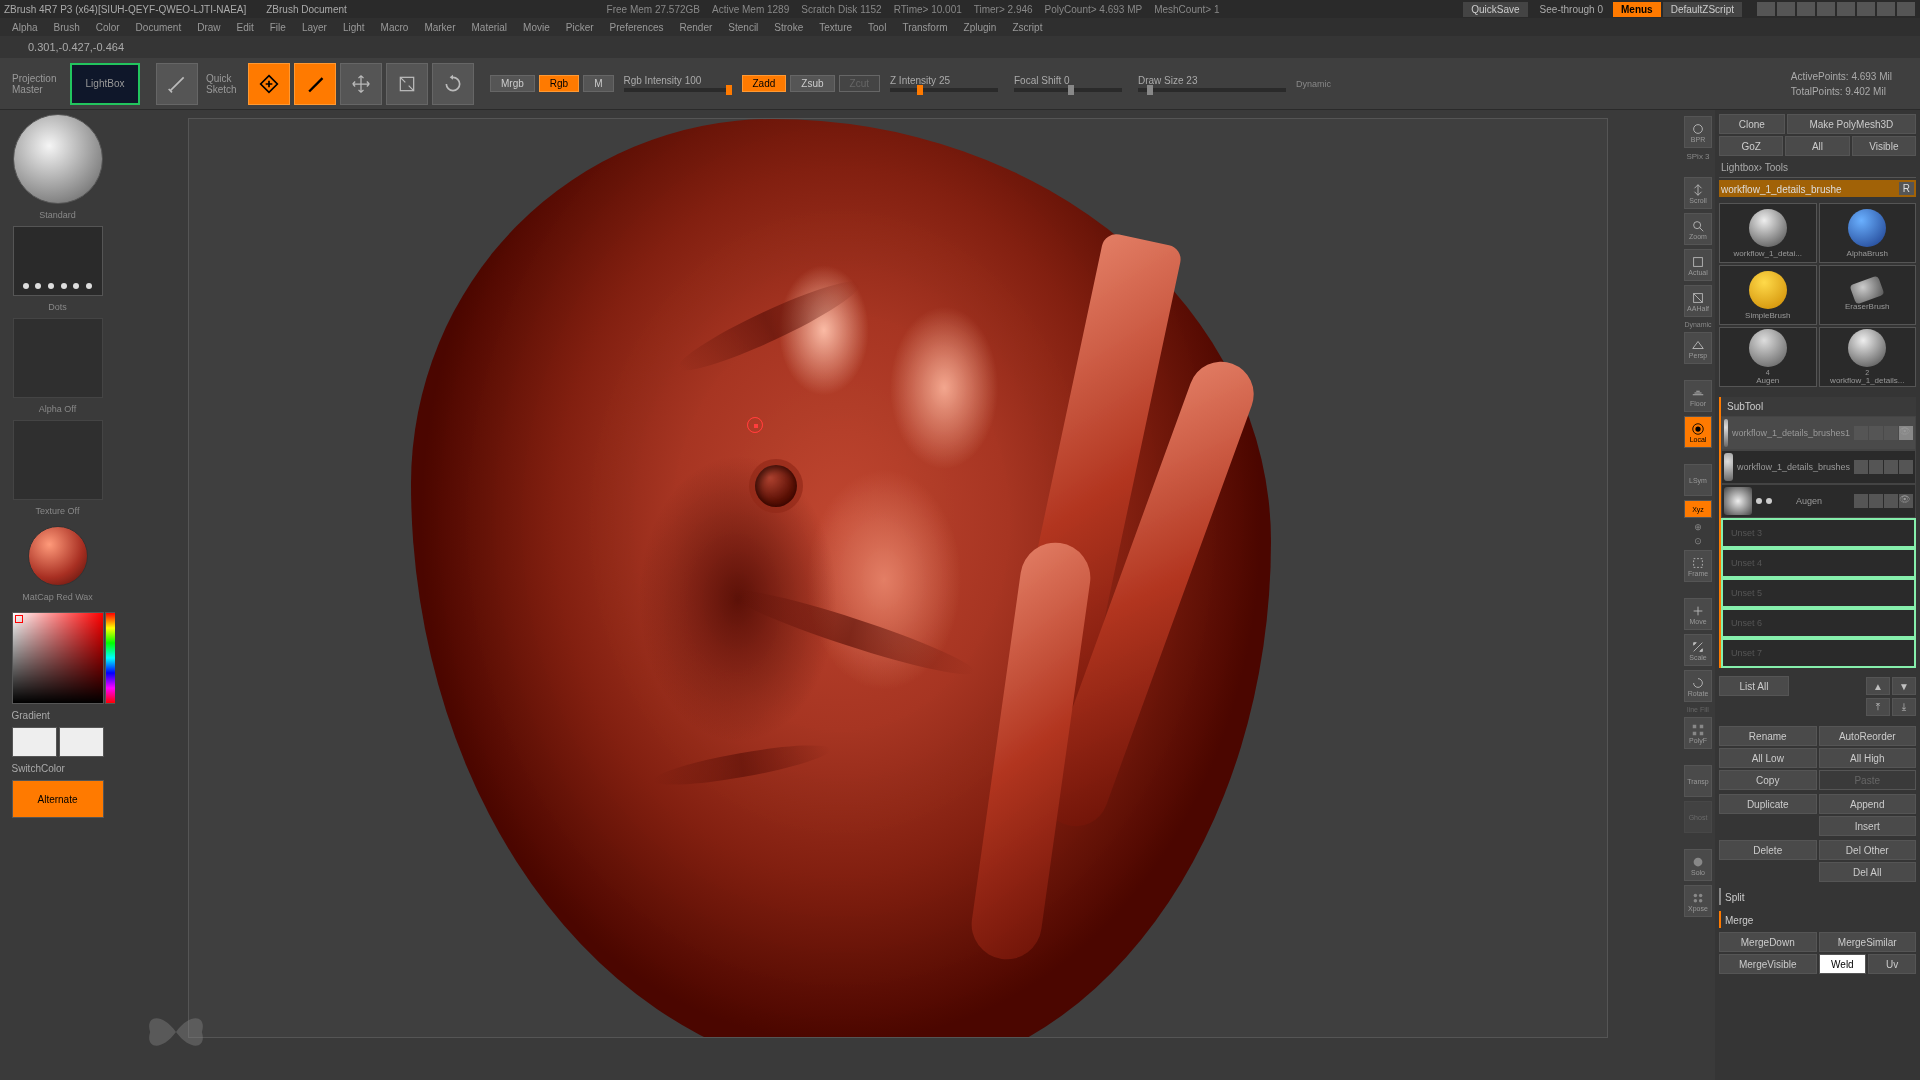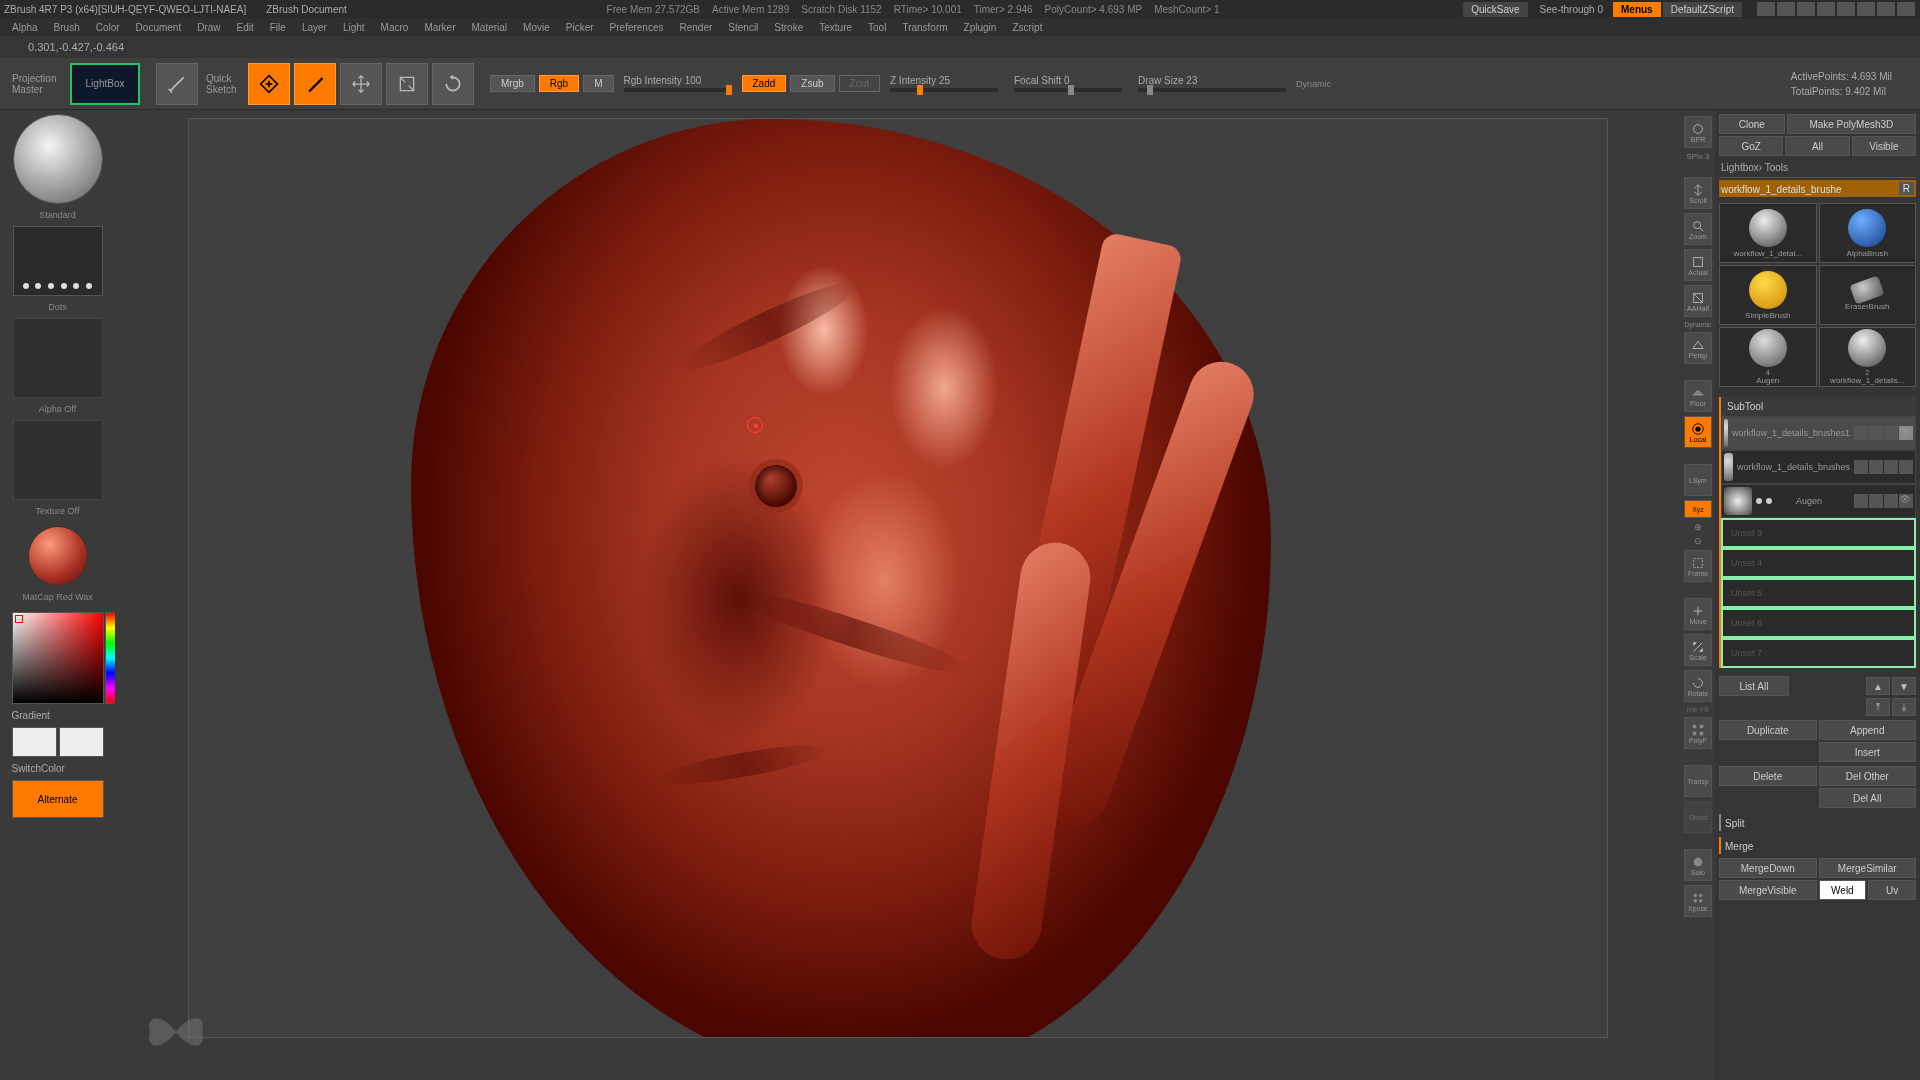--- a/index.html
+++ b/index.html
@@ -542,20 +542,28 @@
         <div class="arrow-btn">▲</div>
         <div class="arrow-btn">▼</div>
       </div>
     </div>
     <div class="rp-row">
       <span style="flex:1"></span>
       <div class="arrow-btn">⤒</div>
       <div class="arrow-btn">⤓</div>
     </div>
 
+    <div class="btn-grid" style="margin-top:8px">
+      <div class="rp-btn">Rename</div>
+      <div class="rp-btn">AutoReorder</div>
+      <div class="rp-btn">All Low</div>
+      <div class="rp-btn">All High</div>
+      <div class="rp-btn">Copy</div>
+      <div class="rp-btn dim">Paste</div>
+    </div>
     <div class="btn-grid">
       <div class="rp-btn" style="grid-row:span 2">Duplicate</div>
       <div class="rp-btn">Append</div>
       <div class="rp-btn">Insert</div>
     </div>
     <div class="btn-grid">
       <div class="rp-btn" style="grid-row:span 2">Delete</div>
       <div class="rp-btn">Del Other</div>
       <div class="rp-btn">Del All</div>
     </div>

